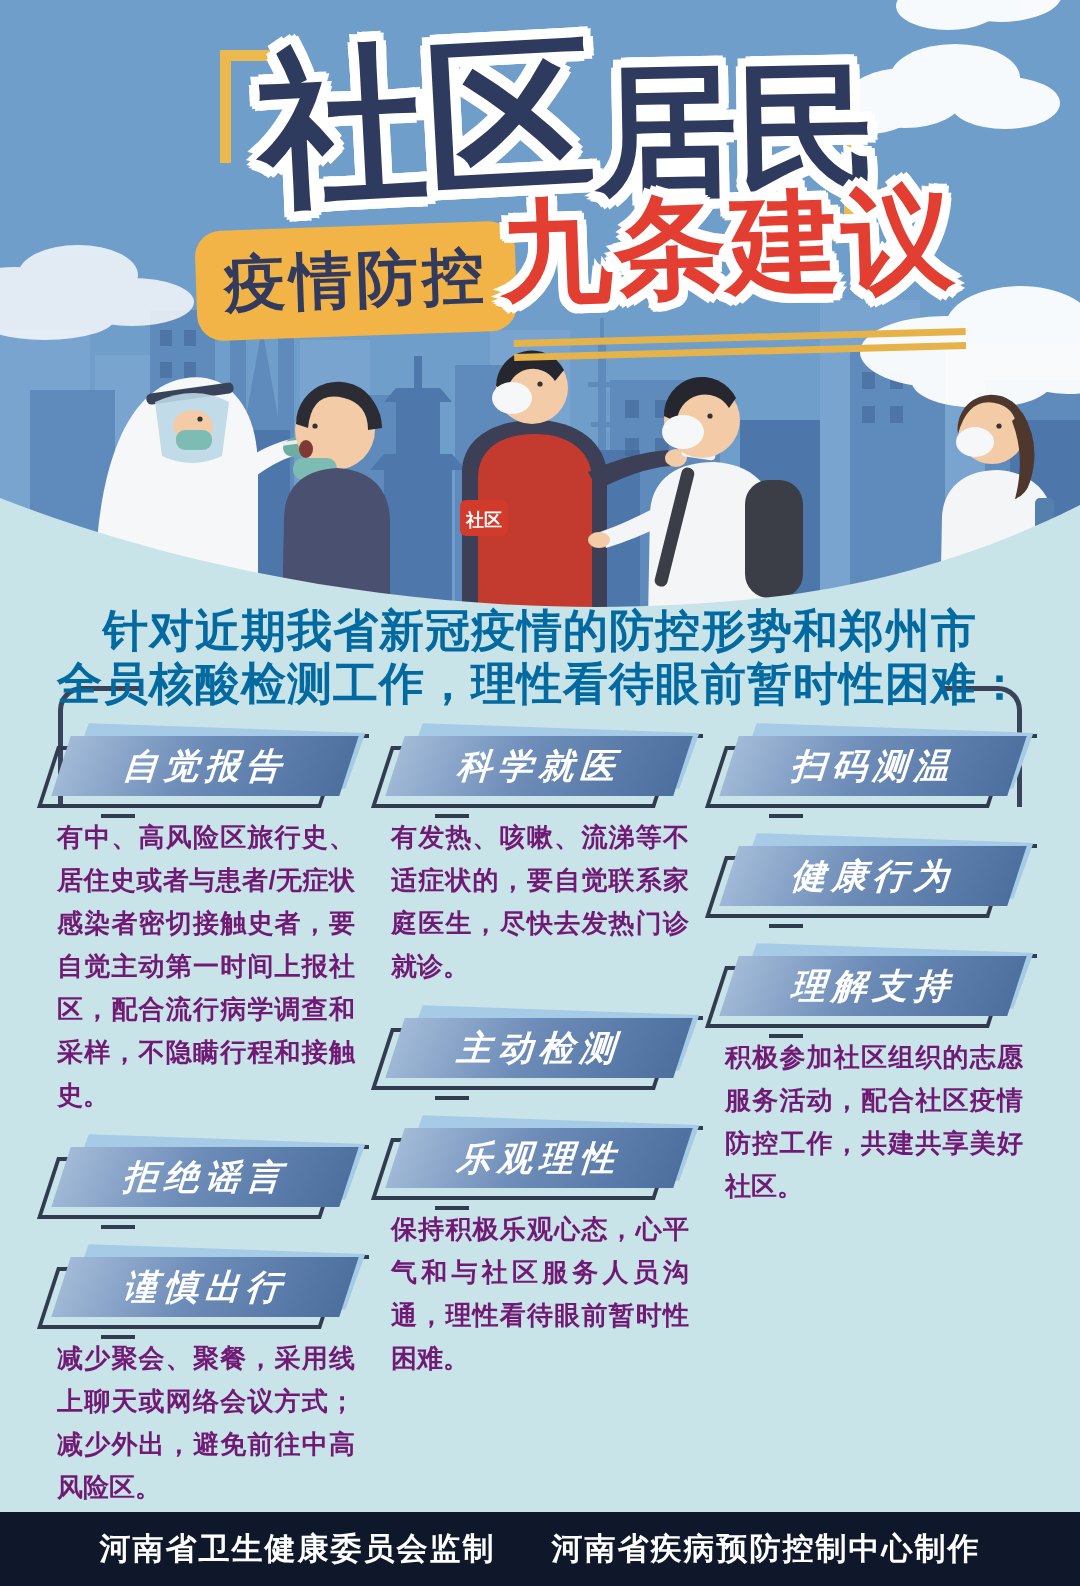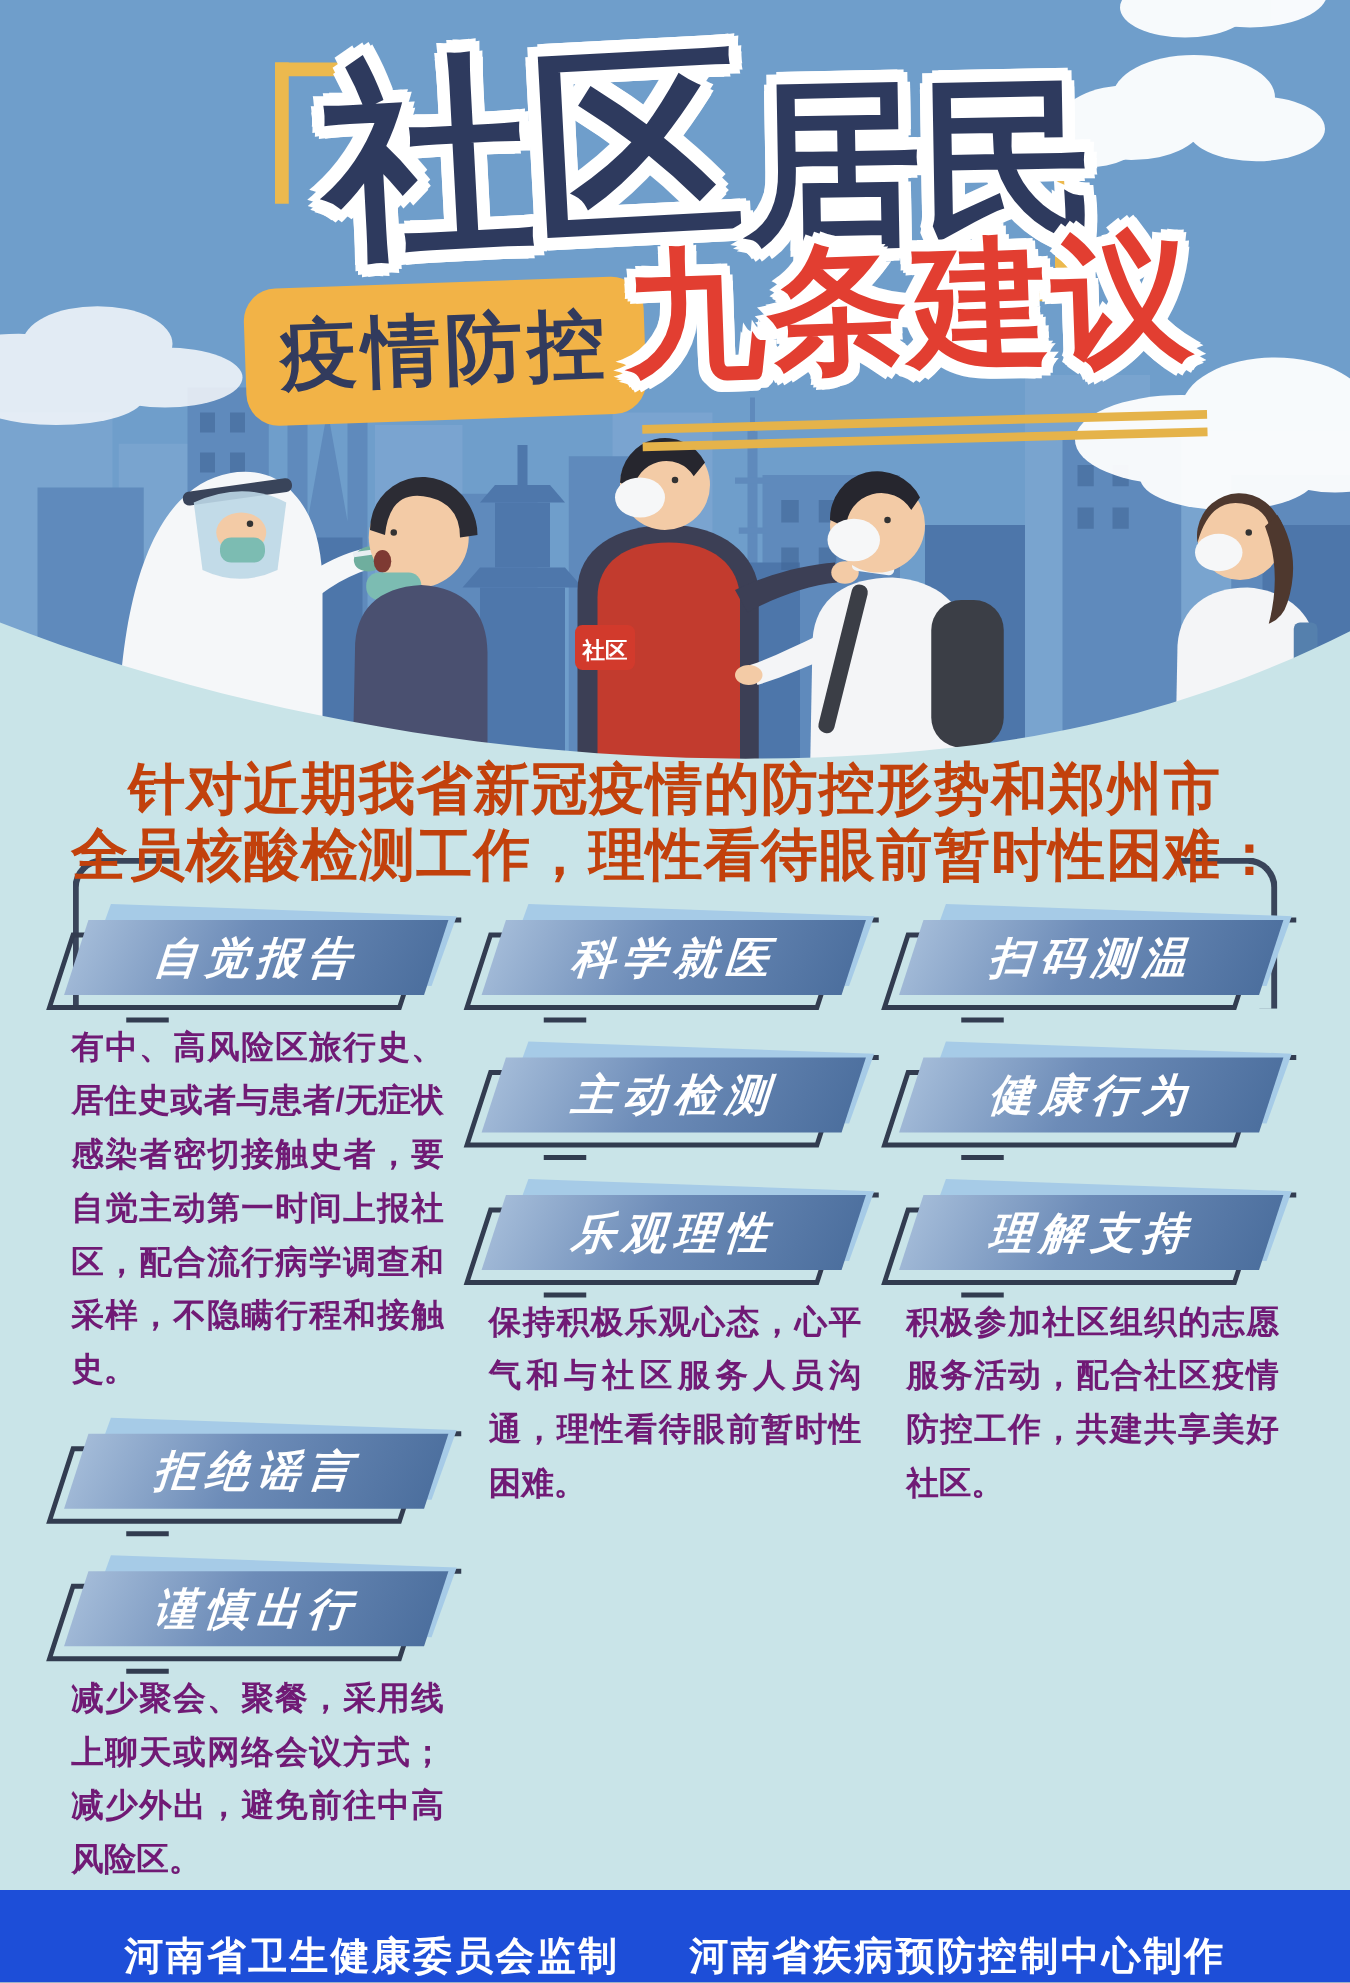--- a/index.html
+++ b/index.html
@@ -31,21 +31,21 @@
     font-size:112px;font-weight:900;color:#e23e31;letter-spacing:2px;line-height:1;
     transform:rotate(-2deg);
     text-shadow:-9px 0 0 #fff,9px 0 0 #fff,0 -9px 0 #fff,0 9px 0 #fff,
       -7px -7px 0 #fff,7px -7px 0 #fff,-7px 7px 0 #fff,7px 7px 0 #fff,
       -9px 5px 0 #fff,9px 5px 0 #fff,-5px 9px 0 #fff,5px -9px 0 #fff;}
   .title-underline{position:absolute;top:334px;left:514px;width:452px;z-index:4;
     transform:rotate(-1.5deg);}
   .title-underline div{height:7px;background:#e5b34a;margin-bottom:7px;}
   
   .intro{position:absolute;top:604px;left:0;right:0;text-align:center;z-index:2;
-    color:#c2410c;font-size:45px;font-weight:900;line-height:1.18;letter-spacing:1px;}
+    color:#0369a1;font-size:45px;font-weight:900;line-height:1.18;letter-spacing:1px;}
   .frame-left{position:absolute;left:58px;top:686px;width:76px;height:116px;z-index:1;
     border-top:5px solid #39445a;border-left:5px solid #39445a;border-top-left-radius:24px;}
   .frame-right{position:absolute;right:58px;top:686px;width:76px;height:116px;z-index:1;
     border-top:5px solid #39445a;border-right:5px solid #39445a;border-top-right-radius:24px;}
   
   .grid{position:absolute;top:730px;left:57px;right:57px;z-index:2;
     display:flex;gap:36px;}
   .col{flex:1;display:flex;flex-direction:column;}
   .section{margin-bottom:24px;}
   .banner{position:relative;height:60px;margin:6px 6px 20px 4px;}
@@ -58,22 +58,22 @@
     display:flex;align-items:center;justify-content:center;}
   .banner::before{content:"";position:absolute;right:-20px;top:-2px;width:30px;height:4px;
     background:#323c50;}
   .banner::after{content:"";position:absolute;left:40px;bottom:-22px;width:34px;height:4px;
     background:#323c50;}
   .banner-label{font-size:35px;font-weight:800;color:#fff;letter-spacing:6px;padding-left:6px;
     white-space:nowrap;}
   .section p{margin:0;font-size:26px;line-height:43px;font-weight:600;color:#701a75;
     text-align:justify;}
   
-  .footer{position:absolute;left:0;right:0;bottom:0;height:74px;background:#1d4ed8;z-index:5;
-    display:flex;align-items:flex-end;justify-content:center;gap:56px;}
+  .footer{position:absolute;left:0;right:0;bottom:0;height:74px;background:#0f172a;z-index:5;
+    display:flex;align-items:center;justify-content:center;gap:56px;}
   .footer span{color:#ffffff;font-size:31px;font-weight:800;letter-spacing:2px;}
 </style>
 </head>
 <body>
 
 <div class="poster">
 
   <div class="hero">
     <svg viewBox="0 0 1080 620">
       <rect x="0" y="0" width="1080" height="620" fill="#6f9ecb"></rect>
@@ -278,20 +278,21 @@
 
     <div class="col">
       <div class="section">
         <div class="banner">
           <div class="banner-back"></div>
             <div class="banner-outline"></div>
           <div class="banner-face">
               <span class="banner-label">科学就医</span>
             </div>
         </div>
+        <p>有发热、咳嗽、流涕等不适症状的，要自觉联系家庭医生，尽快去发热门诊就诊。</p>
       </div>
       <div class="section">
         <div class="banner">
           <div class="banner-back"></div>
             <div class="banner-outline"></div>
           <div class="banner-face">
               <span class="banner-label">主动检测</span>
             </div>
         </div>
       </div>

